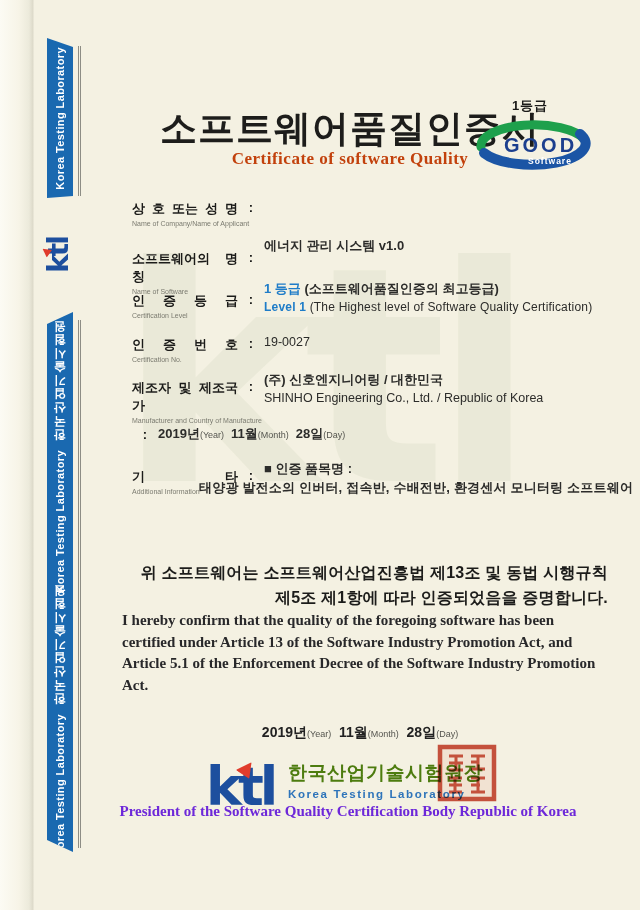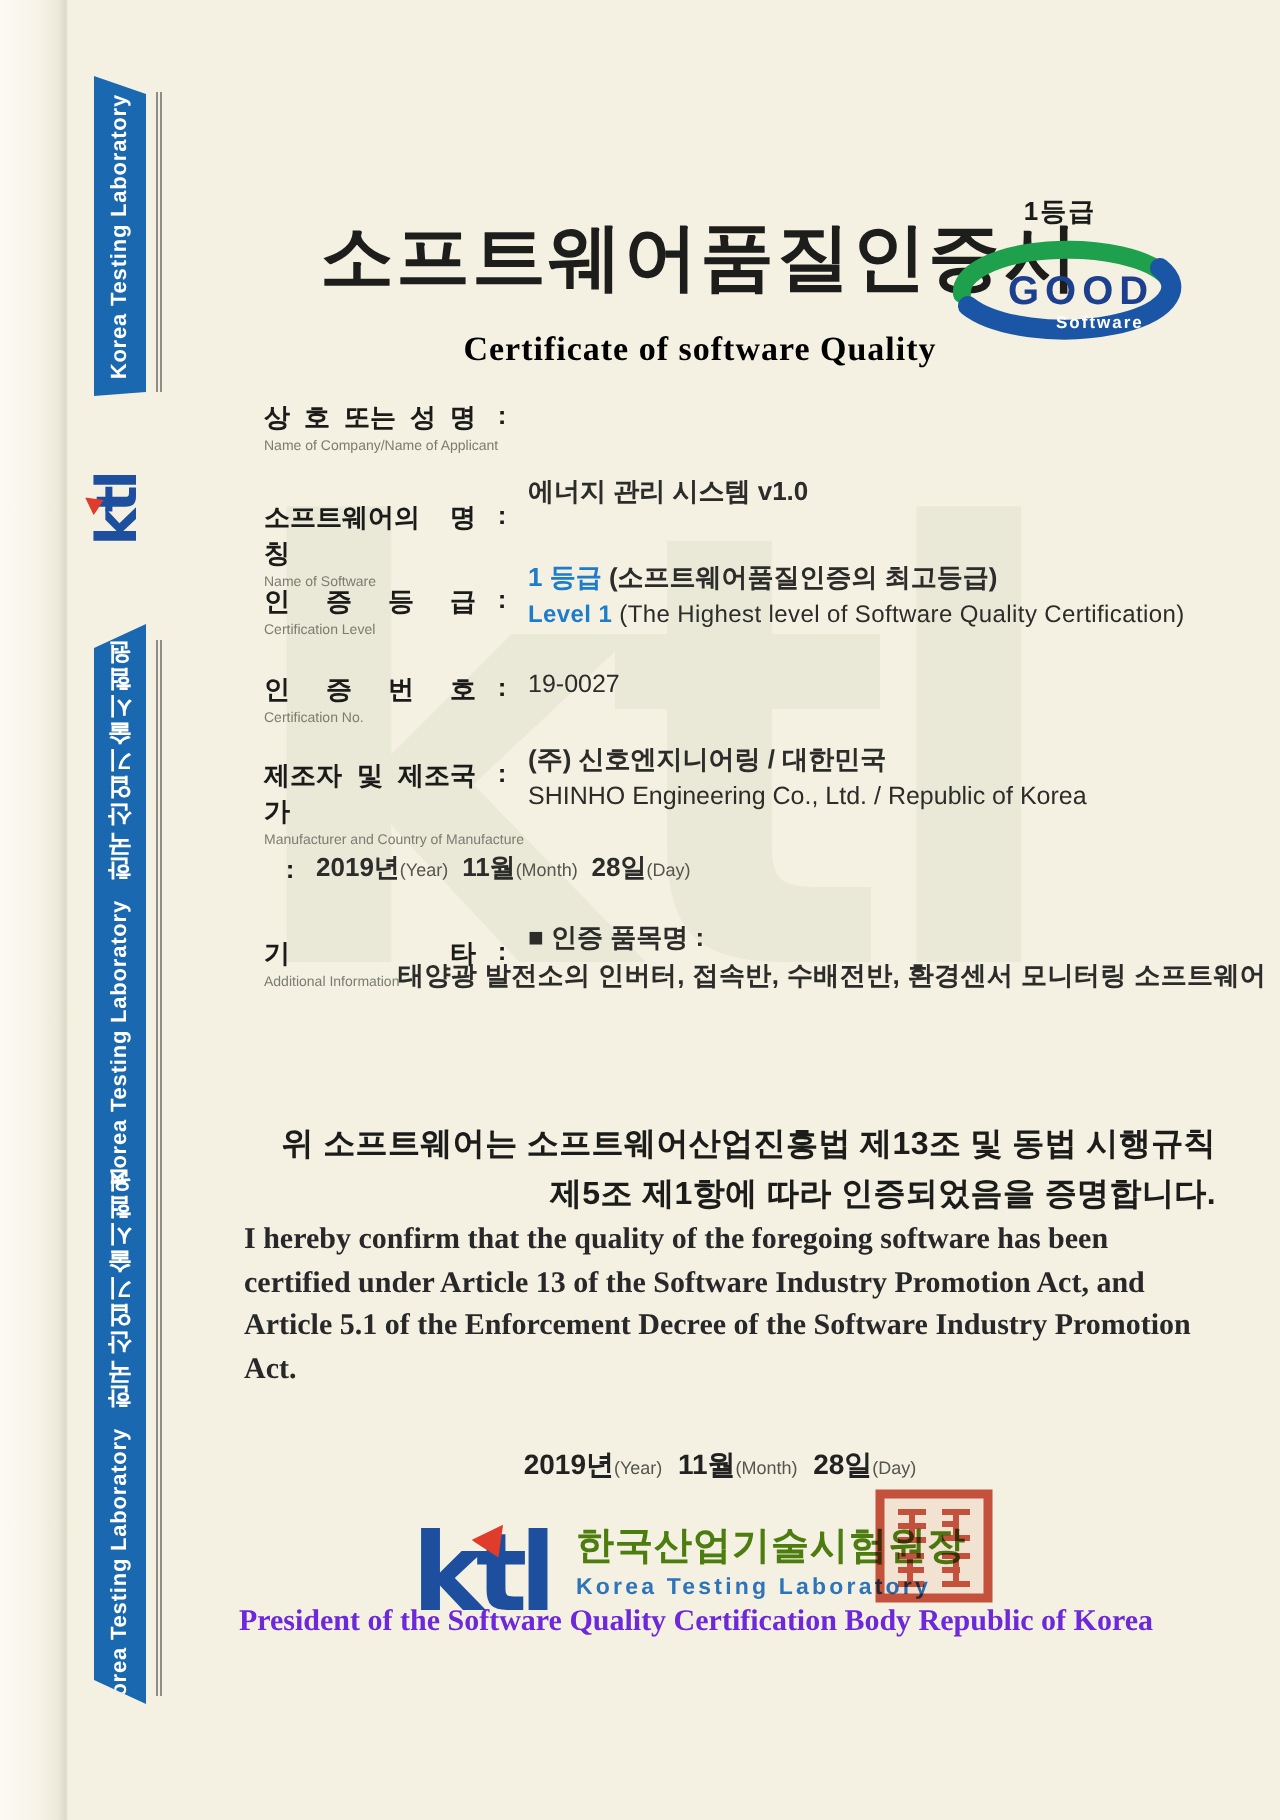--- a/index.html
+++ b/index.html
@@ -53,21 +53,21 @@
   .side-logo .ktl-arrow{left:17px;top:-3px;width:9px;height:9px;
     clip-path:polygon(0 0,100% 45%,12% 100%);transform:rotate(-50deg);}
   
   .title-ko{
     position:absolute;left:105px;top:104px;width:490px;z-index:1;
     text-align:center;font-weight:bold;font-size:37px;letter-spacing:1px;color:#1d1d1b;
   }
   .title-en{
     position:absolute;left:105px;top:149px;width:490px;z-index:1;
     text-align:center;font-family:"Liberation Serif",serif;font-weight:bold;
-    font-size:17px;color:#000000;letter-spacing:.5px;margin-top:16px;
+    font-size:17px;color:#c2410c;letter-spacing:.5px;
   }
   .badge{position:absolute;left:468px;top:97px;width:134px;z-index:1;}
   .badge-grade{width:72px;margin-left:26px;text-align:center;
     font-size:13px;font-weight:bold;color:#1b1b19;letter-spacing:1px;}
   
   .row{position:absolute;left:132px;width:482px;display:flex;z-index:1;}
   .lbl{width:106px;flex:none;}
   .lko{font-size:13px;font-weight:bold;color:#1b1b19;
     text-align:justify;text-align-last:justify;}
   .len{font-size:7px;color:#7b7b70;margin-top:2px;text-align:left;text-align-last:left;white-space:nowrap;}

